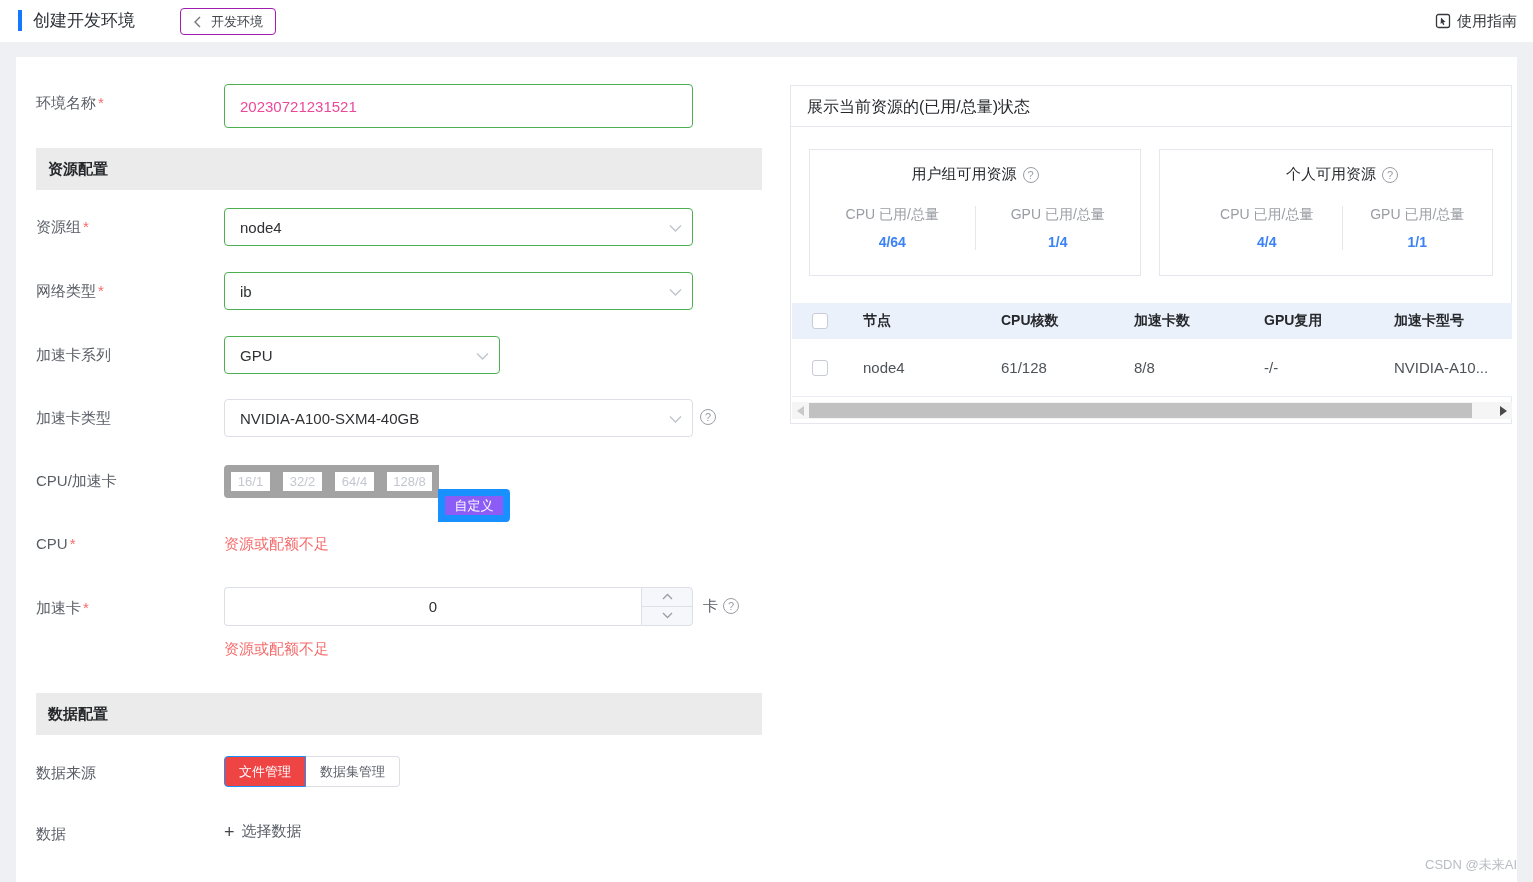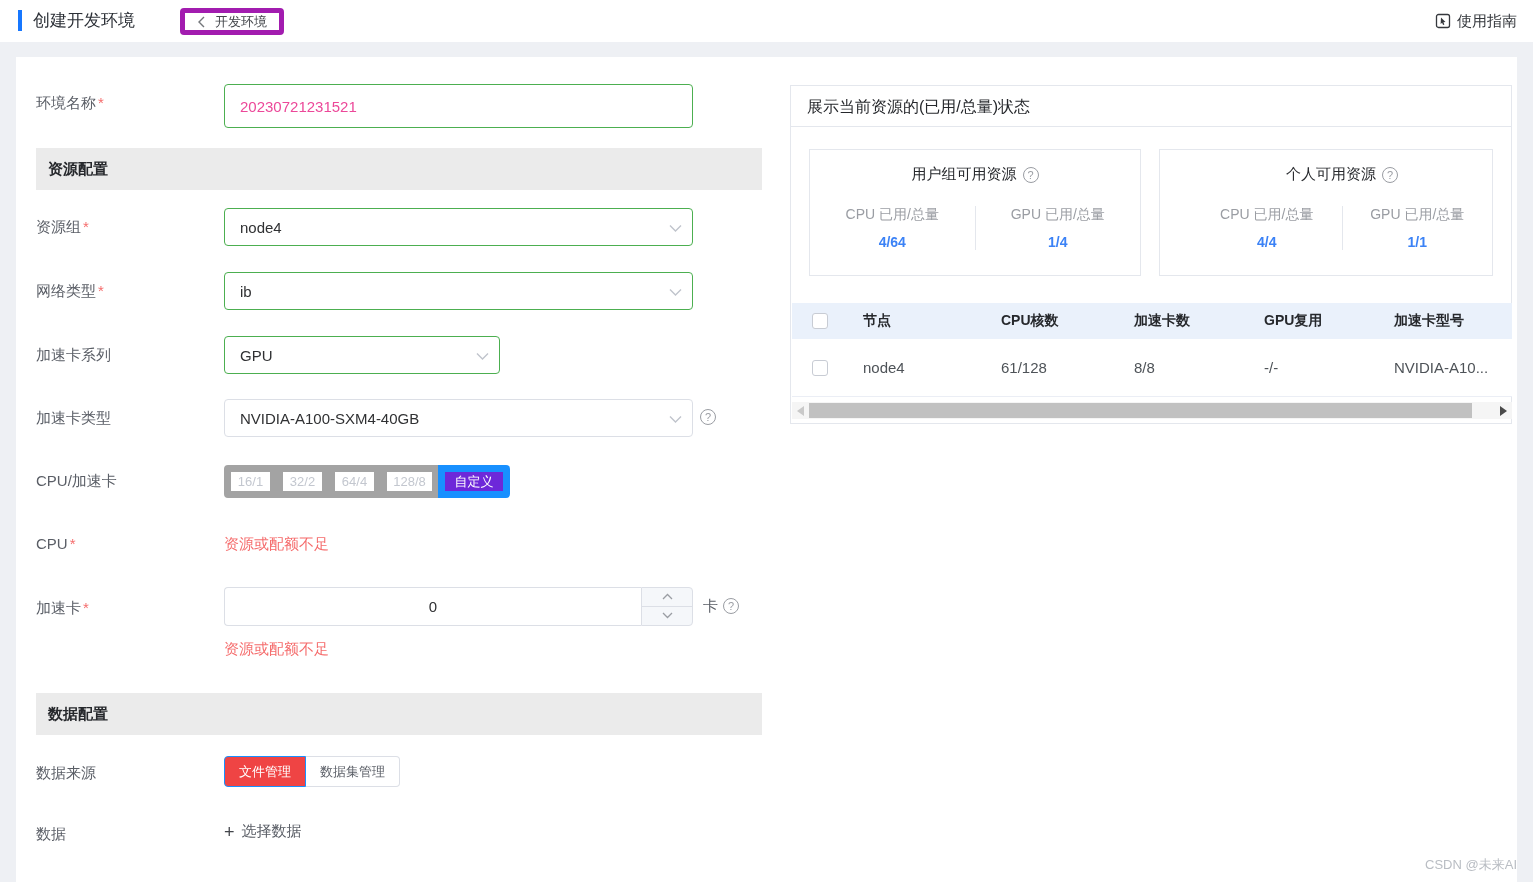--- a/index.html
+++ b/index.html
@@ -5,21 +5,21 @@
   * { margin:0; padding:0; box-sizing:border-box; }
   html,body { width:1533px; height:882px; }
   body {
     font-family:"Liberation Sans","DejaVu Sans",sans-serif;
     background:#eef0f4; color:#303133; position:relative; overflow:hidden;
   }
   
   .topbar { position:absolute; left:0; top:0; width:1533px; height:42px; background:#fff; }
   .accent { position:absolute; left:18px; top:10px; width:4px; height:21px; background:#1677ff; }
   .page-title { position:absolute; left:33px; top:0; line-height:42px; font-size:17px; color:#2b2f36; }
-  .back-btn { position:absolute; left:180px; top:8px; height:27px; padding:0 12px; border:5px solid #a21caf;
+  .back-btn { position:absolute; left:180px; top:8px; height:27px; padding:0 12px; border:1px solid #a21caf;
     border-radius:4px; background:#fff; display:flex; align-items:center; gap:9px; cursor:pointer; }
   .back-btn span.lbl { font-size:13px; color:#43464b; }
   .guide { position:absolute; right:16px; top:0; height:42px; display:flex; align-items:center; gap:6px; cursor:pointer; }
   .guide .lbl { font-size:15px; color:#35383d; }
   
   .card { position:absolute; left:16px; top:57px; width:1501px; height:825px; background:#fff; }
   
   .flabel { position:absolute; left:36px; font-size:15px; color:#5a5e66; line-height:20px; }
   .req { color:#f56c6c; margin-left:2px; }
   .section-hd { position:absolute; left:36px; width:726px; height:42px; background:#ebebeb;
@@ -33,21 +33,21 @@
   .select.plain { border:1px solid #dcdfe6; }
   .select .chev { position:absolute; right:10px; top:50%; transform:translateY(-50%); }
   .help { display:inline-flex; width:16px; height:16px; border:1px solid #9a9da3; border-radius:50%;
     color:#9a9da3; font-size:11px; align-items:center; justify-content:center; cursor:pointer; background:#fff; }
   .help.abs { position:absolute; }
   
   .ratio-group { position:absolute; left:224px; top:465px; display:flex; }
   .ratio-btn { height:33px; border:7px solid #a3a3a3; background:#fff; color:#c3c7cf;
     font-size:13px; display:flex; align-items:center; justify-content:center; margin-left:-1px; cursor:not-allowed; }
   .ratio-btn:first-child { margin-left:0; border-radius:4px 0 0 4px; }
-  .ratio-btn.sel { background:#6d28d9; border-color:#1890ff; color:#fff; border-radius:0 4px 4px 0; cursor:pointer; }
+  .ratio-btn.sel { background:#8b5cf6; border-color:#1890ff; color:#fff; border-radius:0 4px 4px 0; cursor:pointer;margin-top:24px; }
   .err { position:absolute; font-size:15px; color:#f56c6c; }
   
   .num-input { position:absolute; left:224px; top:587px; width:417px; height:39px;
     border:1px solid #dcdfe6; border-right:none; border-radius:4px 0 0 4px; text-align:center;
     font-size:15px; color:#303133; outline:none; font-family:"Liberation Sans","DejaVu Sans",sans-serif; }
   .stepper { position:absolute; left:641px; top:587px; width:52px; height:39px;
     border:1px solid #dcdfe6; border-radius:0 4px 4px 0; background:#f5f7fa; overflow:hidden; }
   .step { height:50%; display:flex; align-items:center; justify-content:center; cursor:pointer; }
   .step.up { border-bottom:1px solid #dcdfe6; }
   .unit { position:absolute; left:703px; top:597px; font-size:15px; color:#5a5e66; }

